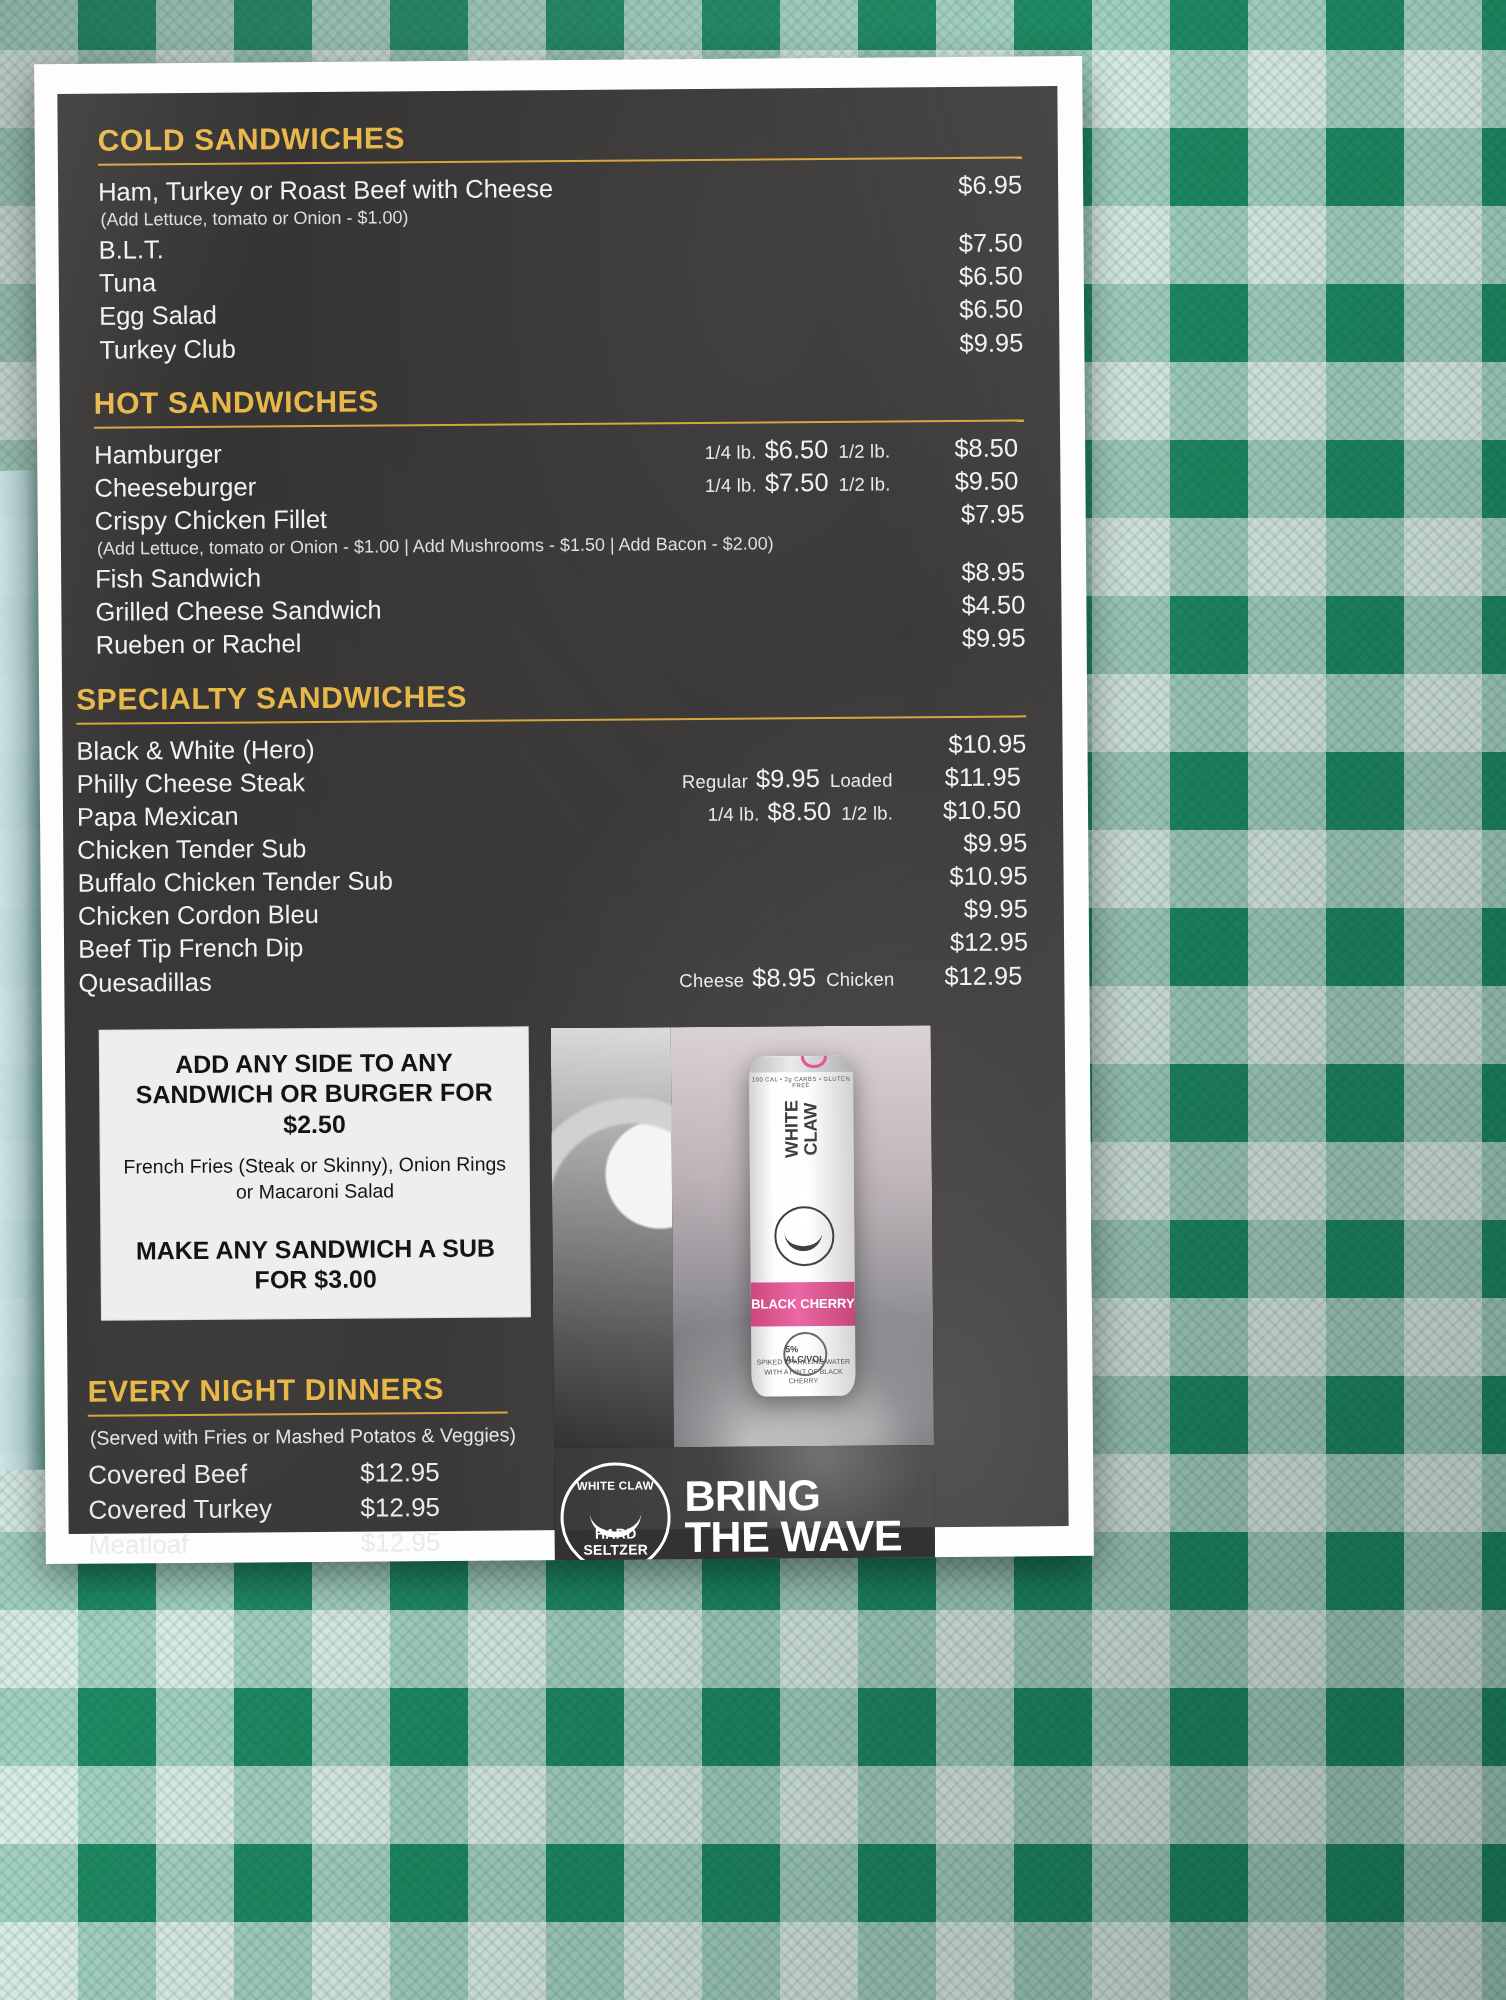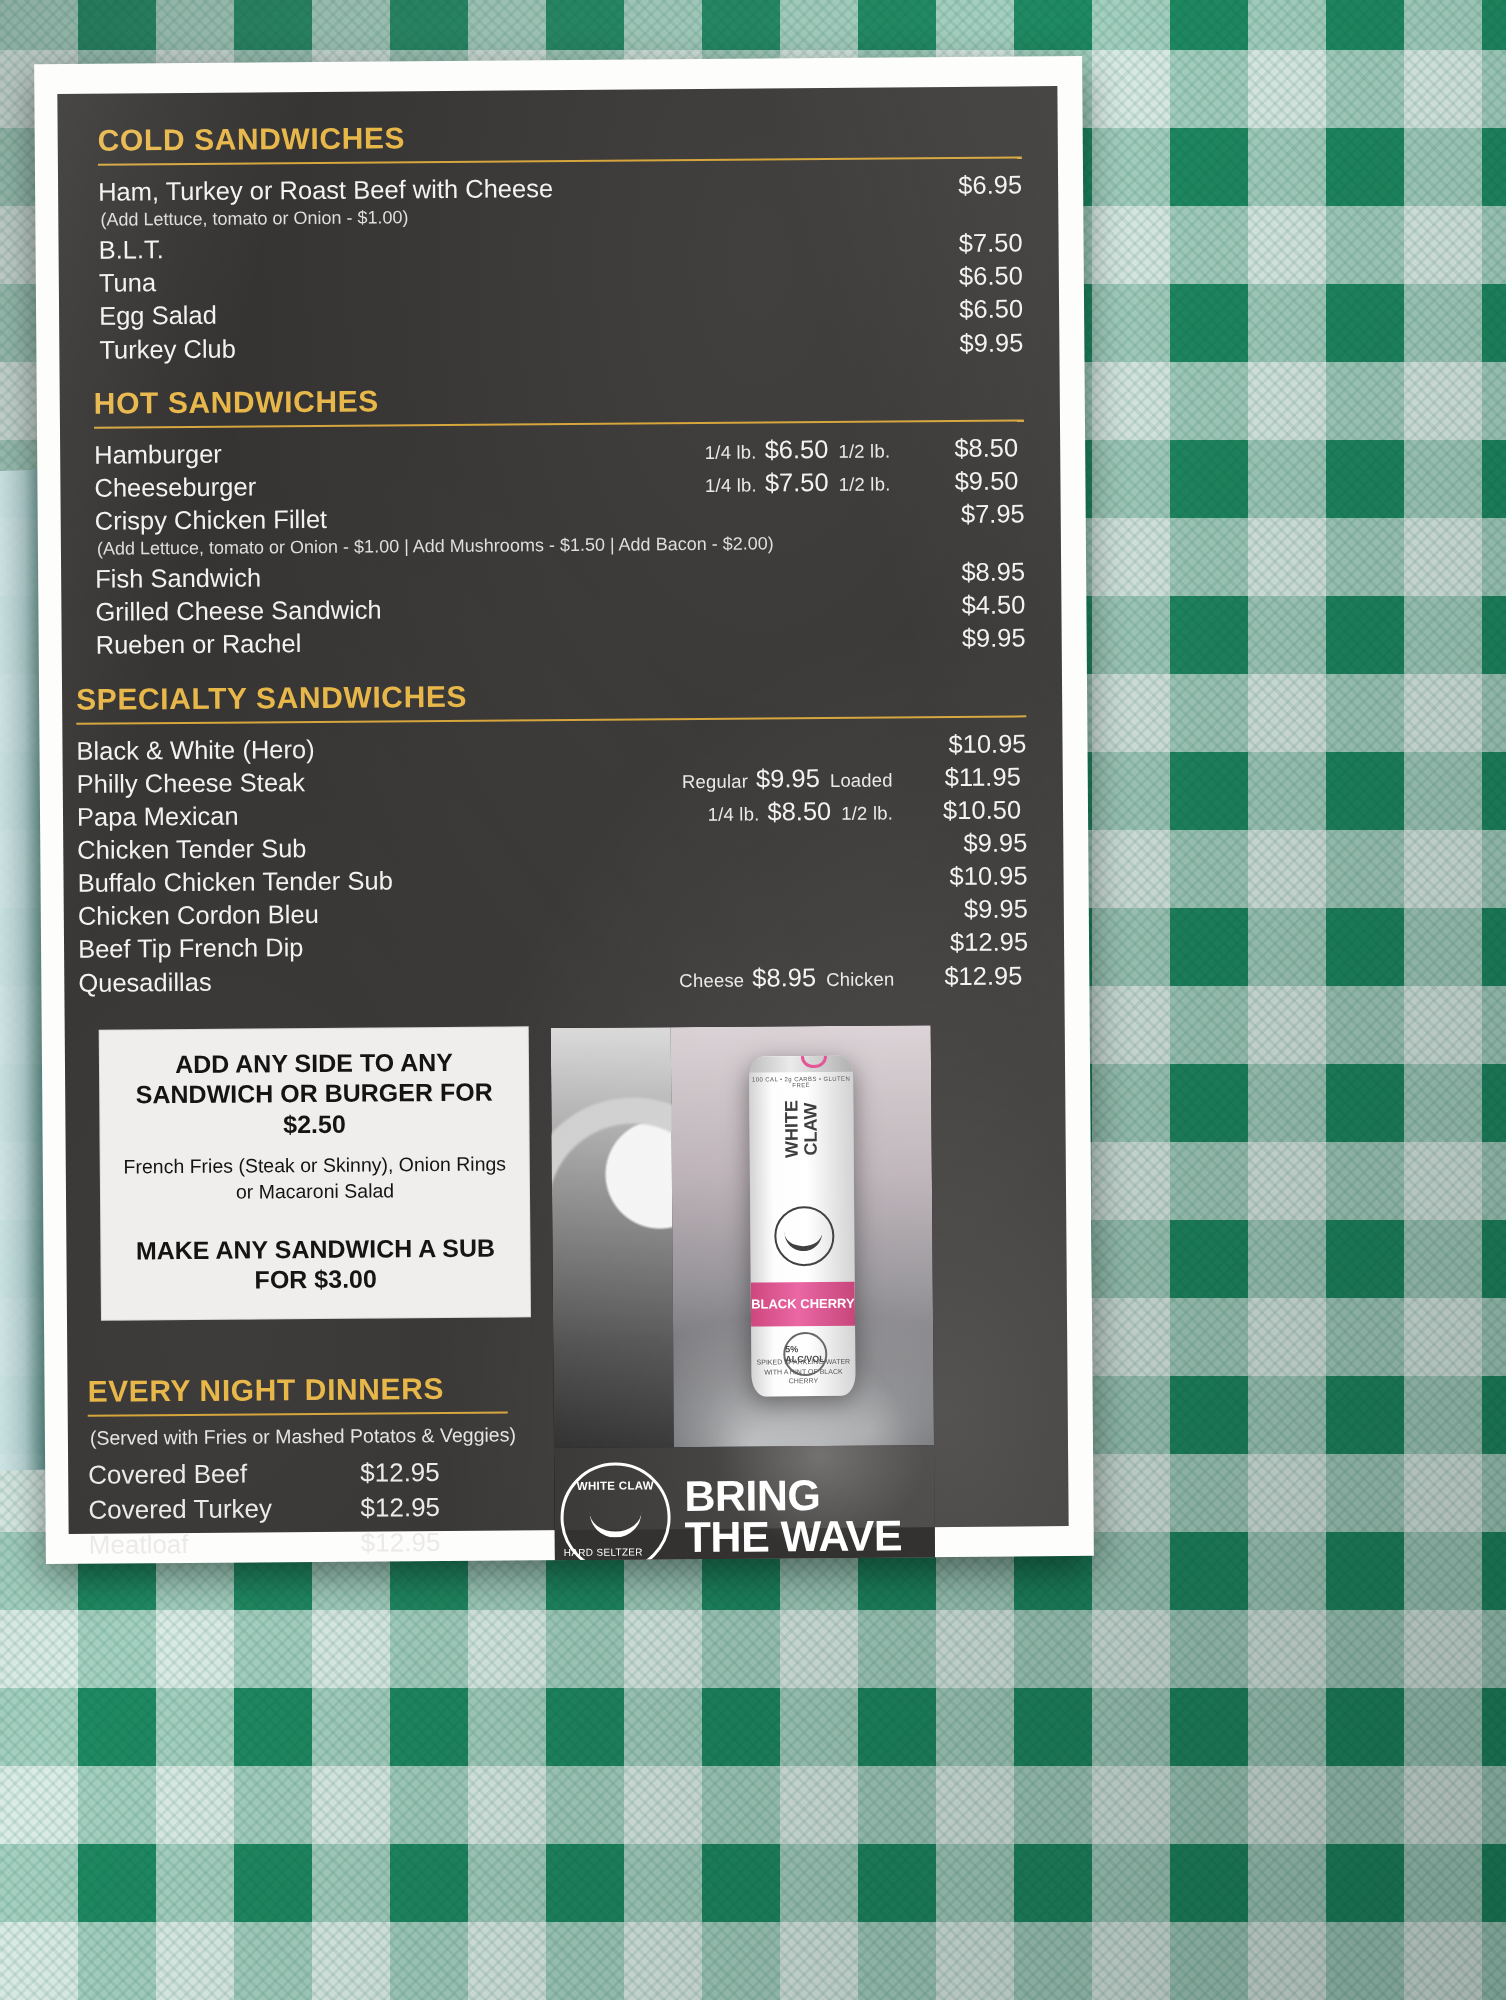--- a/index.html
+++ b/index.html
@@ -340,21 +340,21 @@
     position: relative;
     flex: 0 0 auto;
   }
   #ad-logo .l1 {
     position: absolute; top: 14px; left: 0; right: 0;
     text-align: center; color: #fff; font-weight: bold; font-size: 11.5px;
     letter-spacing: .3px;
   }
   #ad-logo .l2 {
     position: absolute; bottom: 12px; left: 0; right: 0;
-    text-align: left; color: #fff; font-weight: normal; font-size: 10px;
+    text-align: center; color: #fff; font-weight: bold; font-size: 14px;
     letter-spacing: .3px;
   }
   #ad-logo .wv {
     position: absolute; left: 50%; top: 40px; margin-left: -26px;
     width: 52px; height: 26px;
     border-radius: 0 0 34px 34px;
     border-bottom: 6px solid #fff;
   }
   #ad-tagline {
     color: #fff;

